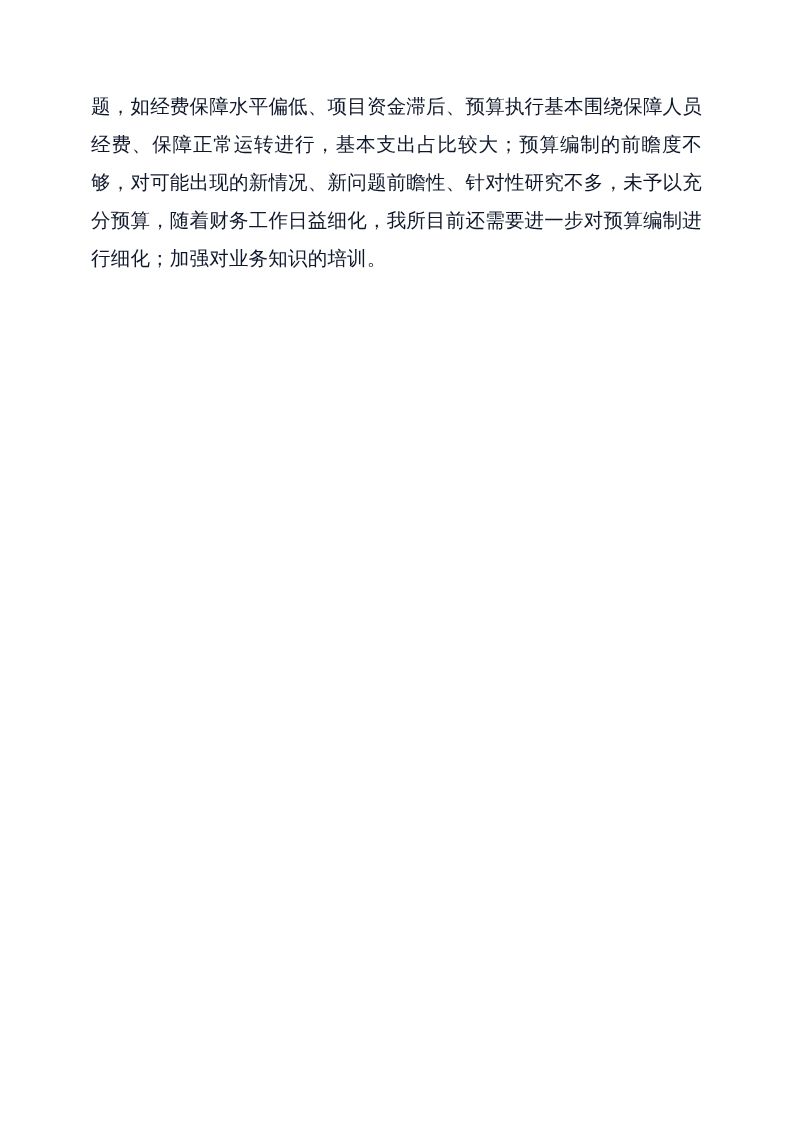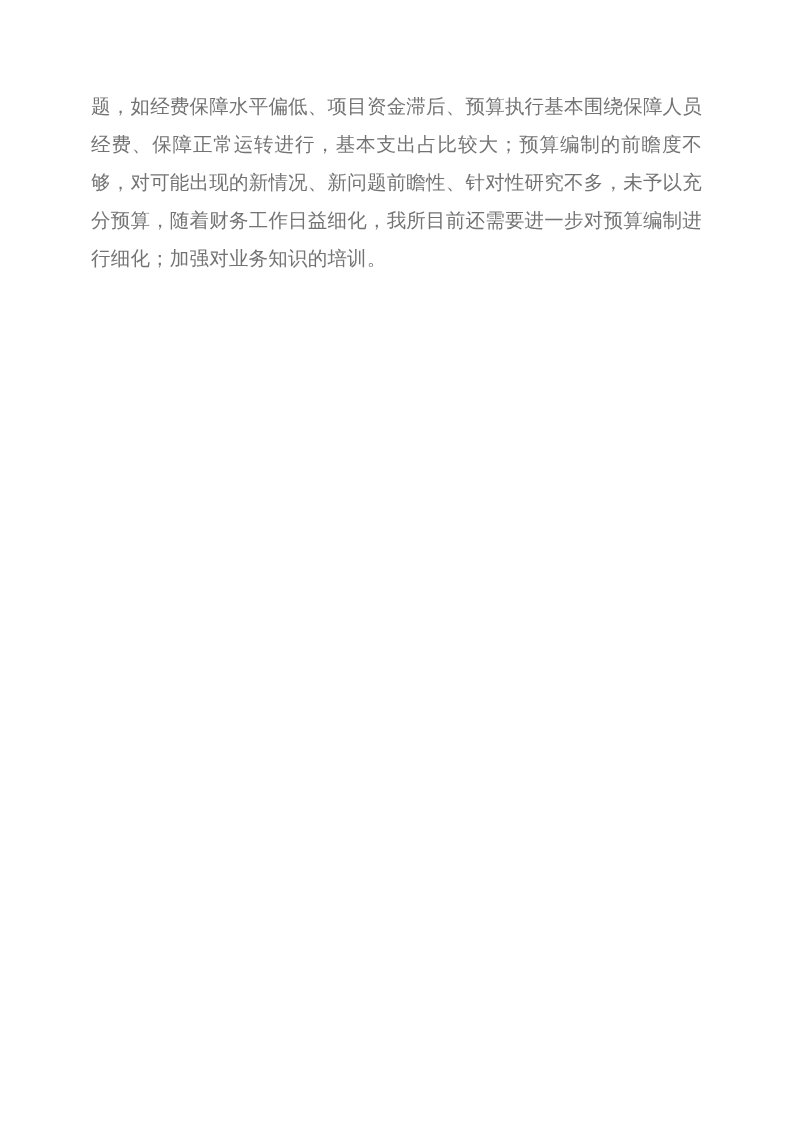--- a/index.html
+++ b/index.html
@@ -26,21 +26,21 @@
     left: 91px;
     top: 88px;
     width: 611px;
   }
   .body-paragraph {
     font-size: 19.5px;
     line-height: 38px;
     text-align: justify;
     text-justify: inter-ideograph;
     letter-spacing: 0.2px;
-    color: #737373;
+    color: #0f172a;
     margin: 0;
     white-space: normal;
   }
 </style>
 </head>
 <body>
 
 <div class="page">
   <div class="content-area">
     <p class="body-paragraph">题，如经费保障水平偏低、项目资金滞后、预算执行基本围绕保障人员经费、保障正常运转进行，基本支出占比较大；预算编制的前瞻度不够，对可能出现的新情况、新问题前瞻性、针对性研究不多，未予以充分预算，随着财务工作日益细化，我所目前还需要进一步对预算编制进行细化；加强对业务知识的培训。</p>

